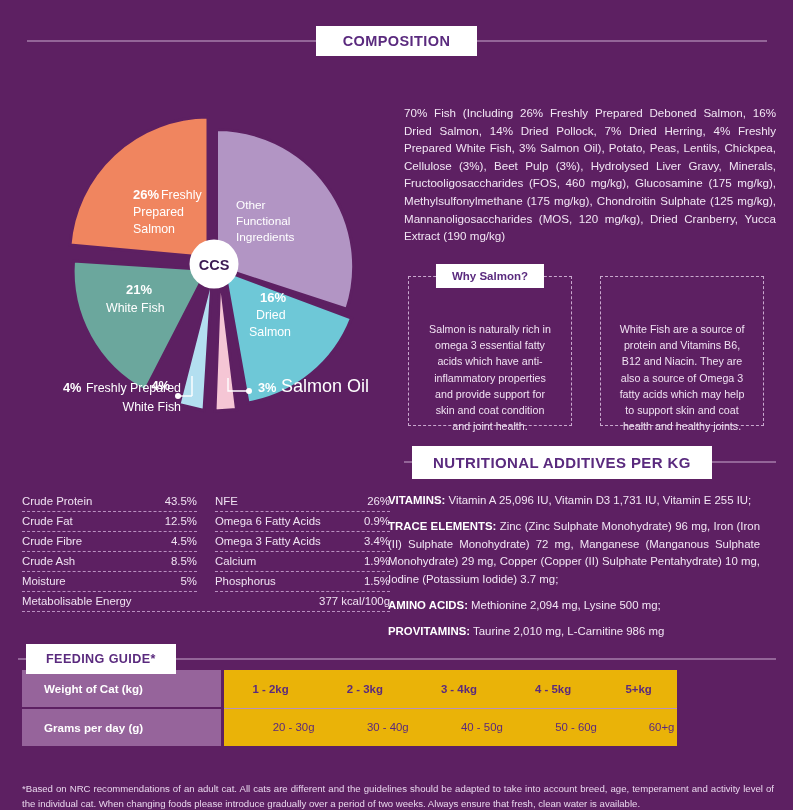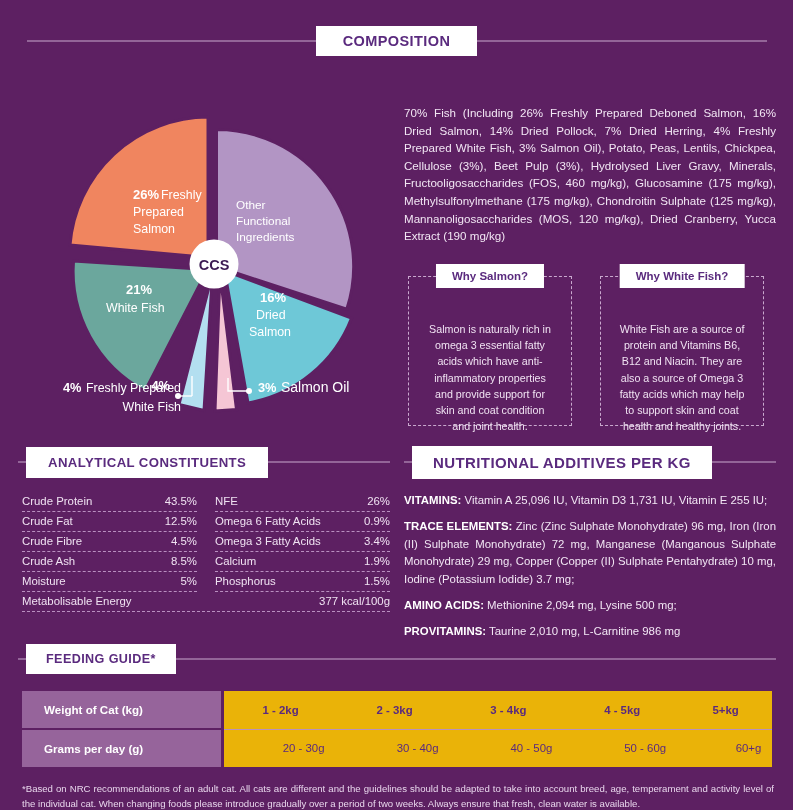--- a/index.html
+++ b/index.html
@@ -73,34 +73,34 @@
     padding: 3px 0 4px; border-bottom: 1px dashed #b98fc0; text-align: center;
   }
   .ac-row .ac-val { font-weight: 300; }
   #ac-energy {
     display: flex; justify-content: space-between; align-items: baseline;
     font-size: 11.4px; color: #f0e2f2; font-weight: 300;
     padding: 3px 0 4px; border-bottom: 1px dashed #b98fc0; margin-top: 0px;
   }
 
   
-  #nutritional-body { position: absolute; left: 404px; top: 466px; width: 372px; }
+  #nutritional-body { position: absolute; left: 388px; top: 466px; width: 372px; }
   .na-p {
     font-size: 11.4px; line-height: 17.4px; color: #f2e6f4;
     margin-bottom: 9px; text-align: justify; font-weight: 300;
   }
   .na-p.na-long { text-align: justify; }
   .na-k { font-weight: bold; color: #ffffff; }
 
   
   #feeding-head { position: absolute; left: 18px; top: 618px; width: 758px; height: 30px; }
   #feeding-head .sec-chip { font-size: 12.6px; padding: 8px 20px; margin-left: 8px; }
 
   #feeding-table {
-    position: absolute; left: 22px; top: 665px; width: 750px;
+    position: absolute; left: 22px; top: 644px; width: 655px;
     border-collapse: collapse;
   }
   #feeding-table td { height: 38px; }
   .fg-head-cell {
     background: #96649b; color: #ffffff; font-weight: bold; font-size: 11.6px;
     padding-left: 22px; width: 200px;
     border-bottom: 2px solid #5d2062; border-right: 3px solid #5d2062;
   }
   .fg-head-cell.last { border-bottom: none; }
   .fg-cell {
@@ -176,38 +176,33 @@
       </g>
     </svg>
 
     <div style="position:absolute; left:8px; top:271px; width:125px; text-align:right; line-height:19px;">
       <span style="font-weight:bold; font-size:12.8px;">4%</span>
       <span style="font-size:12.4px;">Freshly Prepared</span>
       <div style="font-size:12.4px;">White Fish</div>
     </div>
     <div style="position:absolute; left:210px; top:271px; width:130px; line-height:19px;">
       <span style="font-weight:bold; font-size:12.8px;">3%</span>
-      <span style="font-size:14px;">Salmon Oil</span>
+      <span style="font-size:18px;">Salmon Oil</span>
     </div>
   </div>
 
   <div class="why-box" id="why-salmon">
     <div class="why-chip">Why Salmon?</div>
     <div class="why-text">Salmon is naturally rich in omega 3 essential fatty acids which have anti-inflammatory properties and provide support for skin and coat condition and joint health.</div>
   </div>
 
   <div class="why-box" id="why-whitefish">
-    <div class="why-chip">Why White Fish?</div>
     <div class="why-text">White Fish are a source of protein and Vitamins B6, B12 and Niacin. They are also a source of Omega 3 fatty acids which may help to support skin and coat health and healthy joints.</div>
   </div>
 
-  <div class="sec-head" id="analytical-head">
-    <div class="sec-rule"></div>
-    <div class="sec-chip">ANALYTICAL CONSTITUENTS</div>
-  </div>
 
   <div id="analytical-body">
     <div class="ac-cols">
       <div class="ac-col" id="ac-left">
           <div class="ac-row">
             <span>Crude Protein</span>
             <span class="ac-val">43.5%</span>
           </div>
           <div class="ac-row">
             <span>Crude Fat</span>

